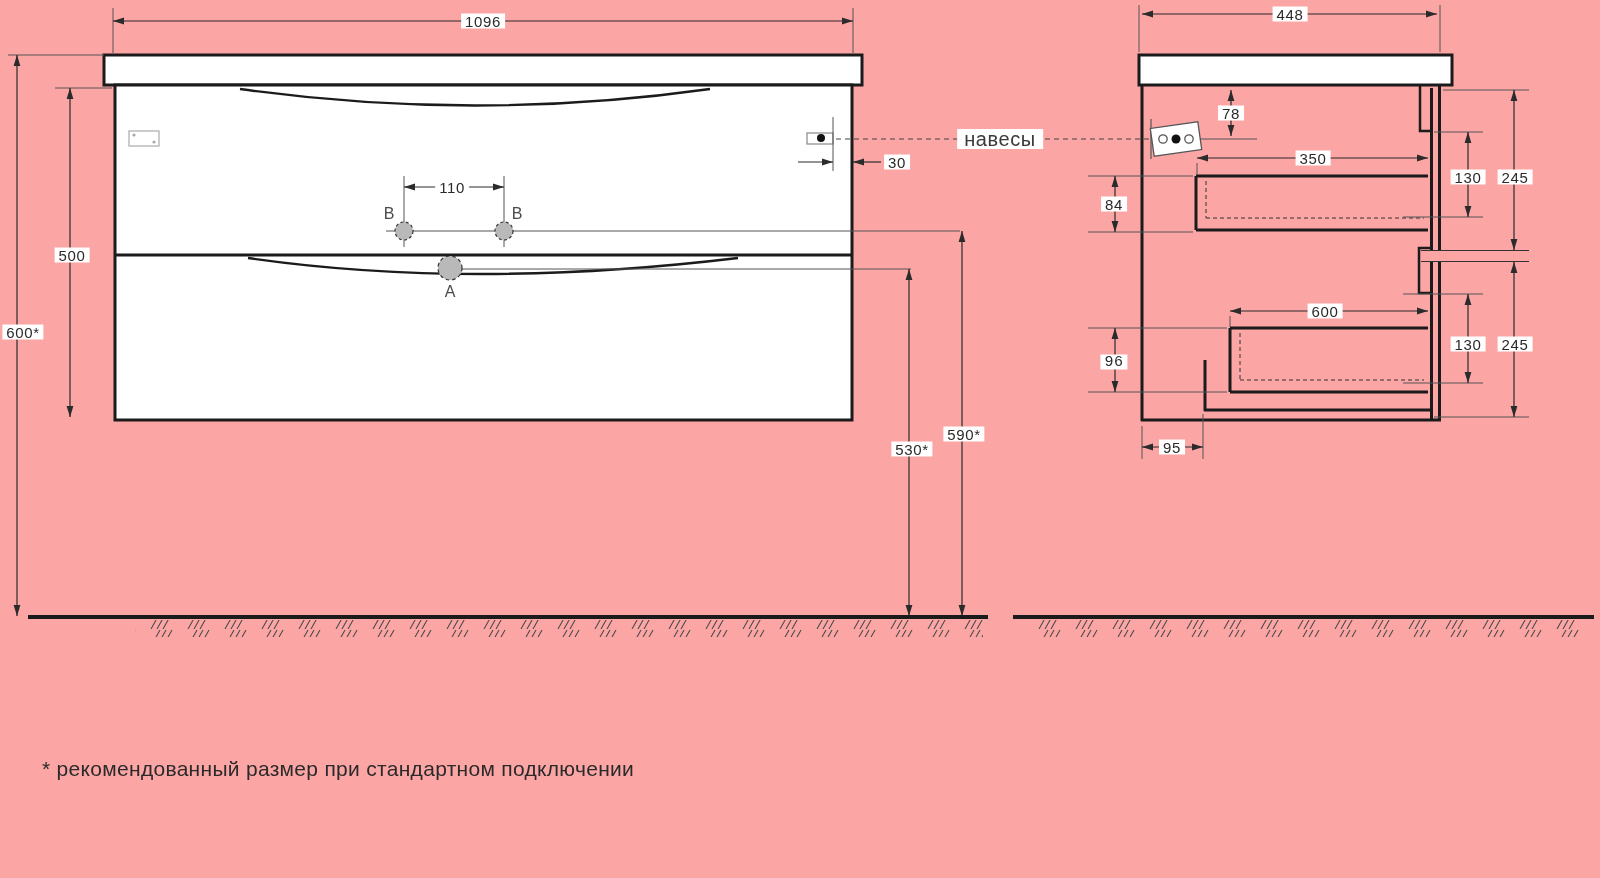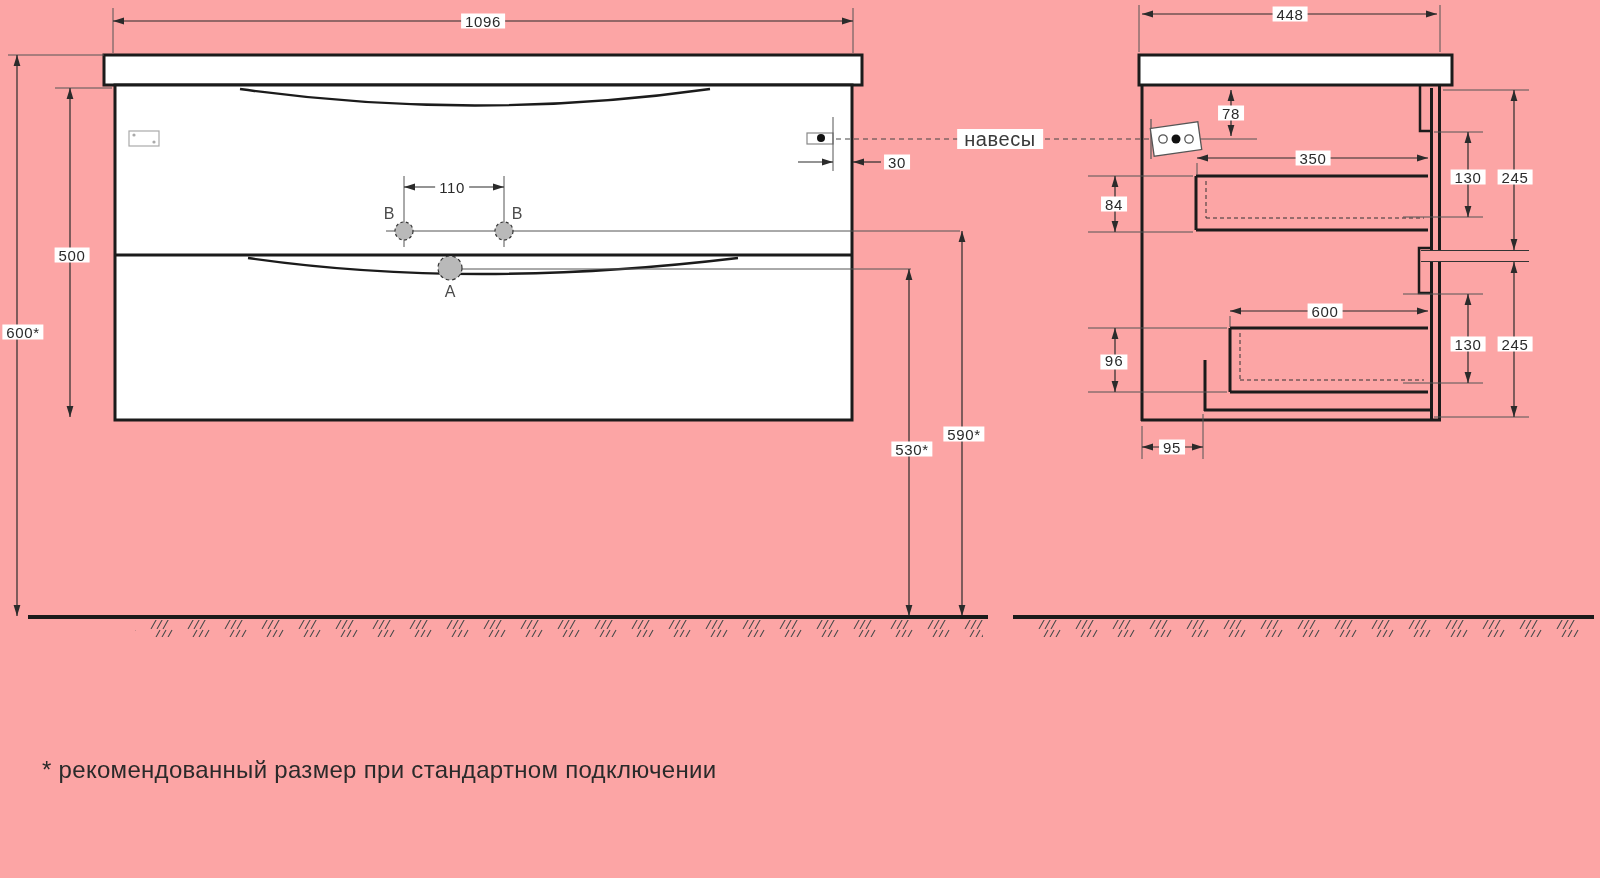--- a/index.html
+++ b/index.html
@@ -17,21 +17,21 @@
     position:absolute;transform:translate(-50%,-50%);
     background:#ffffff;padding:0 7px;line-height:1;
     font-size:20px;letter-spacing:.6px;color:#3a3a3a;white-space:nowrap;
   }
   .hole-letter{
     position:absolute;transform:translate(-50%,-50%);
     font-size:16px;color:#4a4a4a;line-height:1;background:transparent;
   }
   .notes{position:absolute;left:42px;top:758px;}
   .note-line{
-    font-size:24px;color:#2a2a2a;letter-spacing:.3px;line-height:1;
+    font-size:21px;color:#2a2a2a;letter-spacing:.3px;line-height:1;
     margin-bottom:18px;white-space:nowrap;
   }
 </style>
 </head>
 <body>
 
 <div class="canvas">
 
   <svg width="1600" height="680" viewBox="0 0 1600 680">
     <defs>

